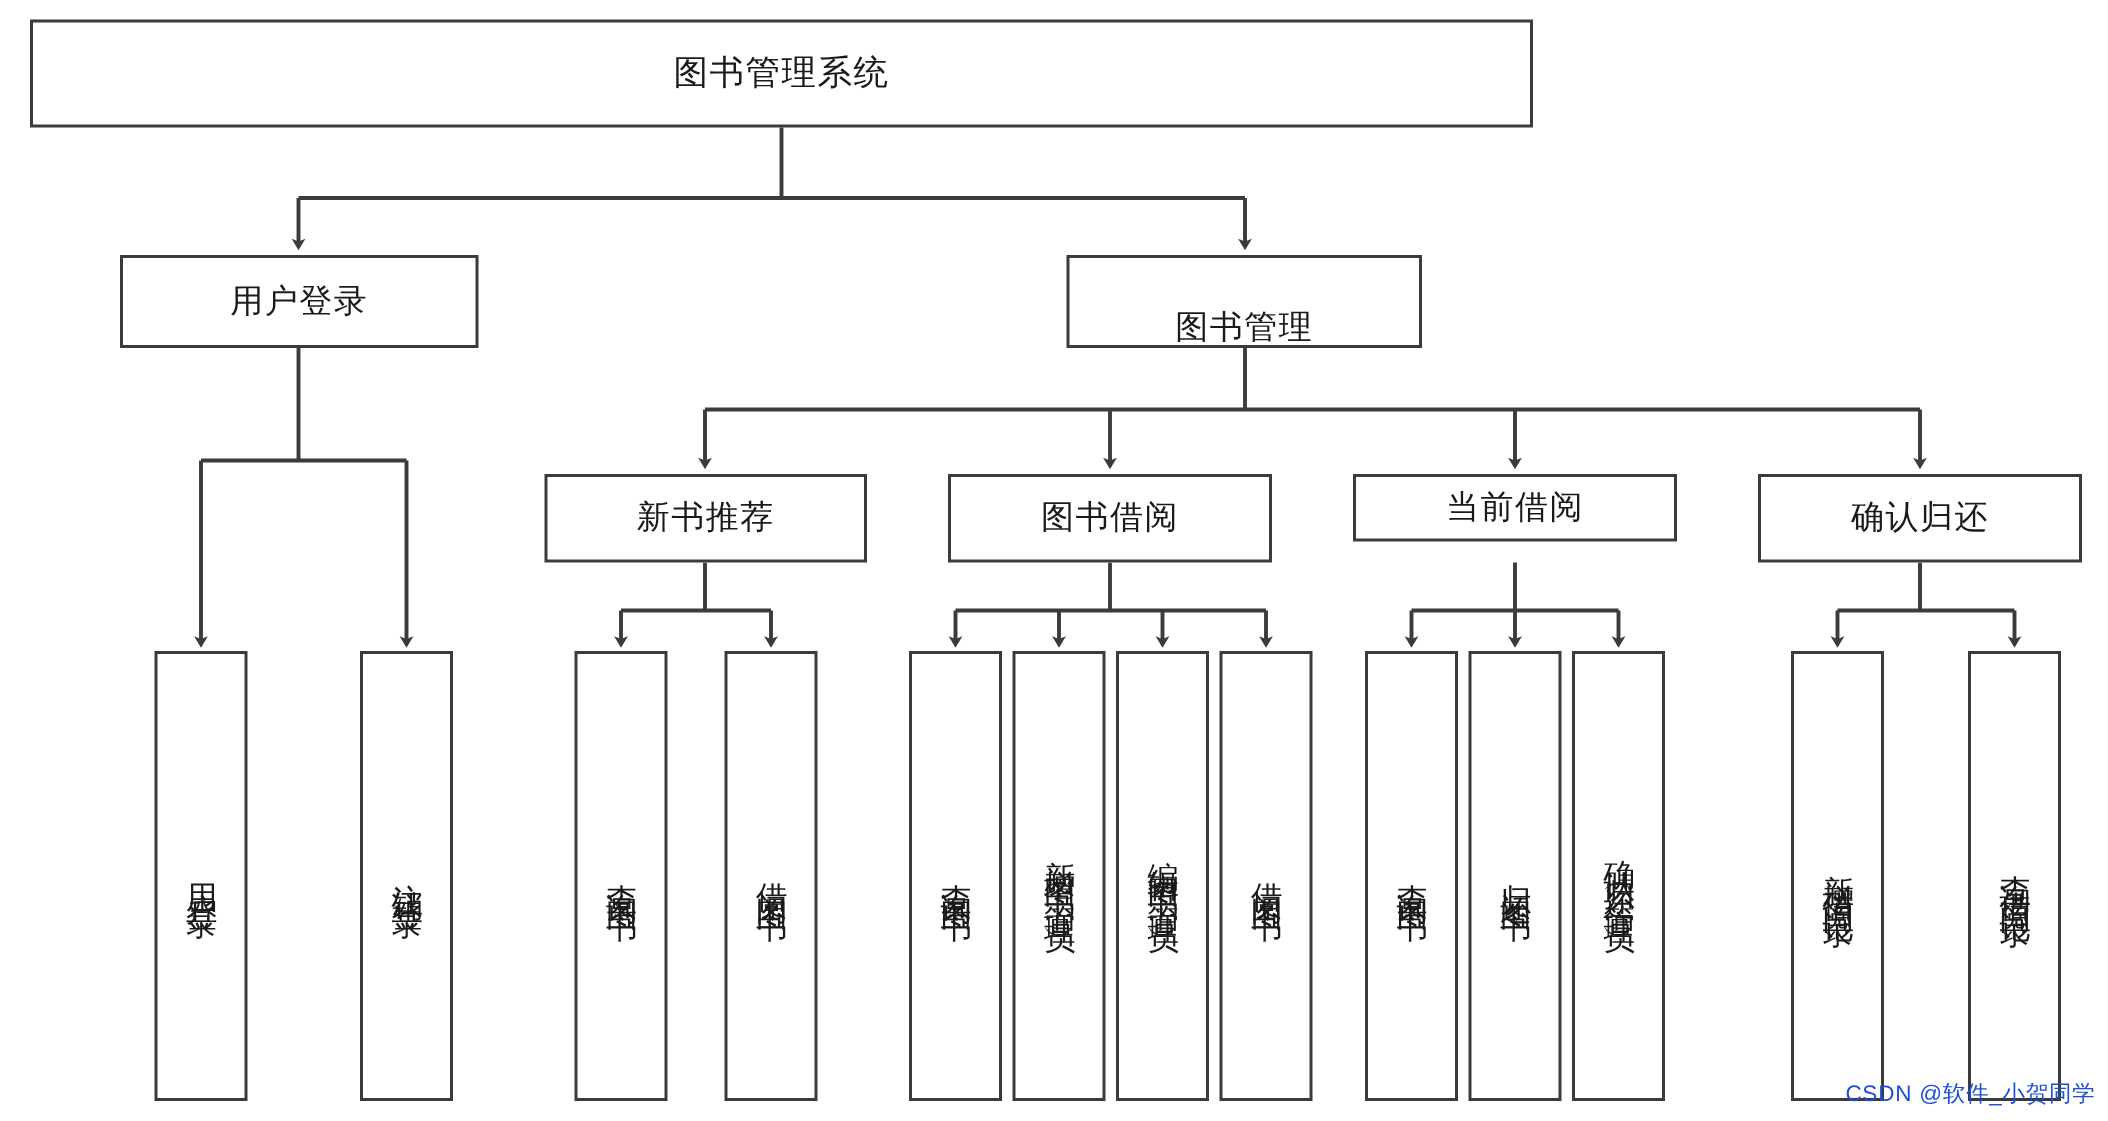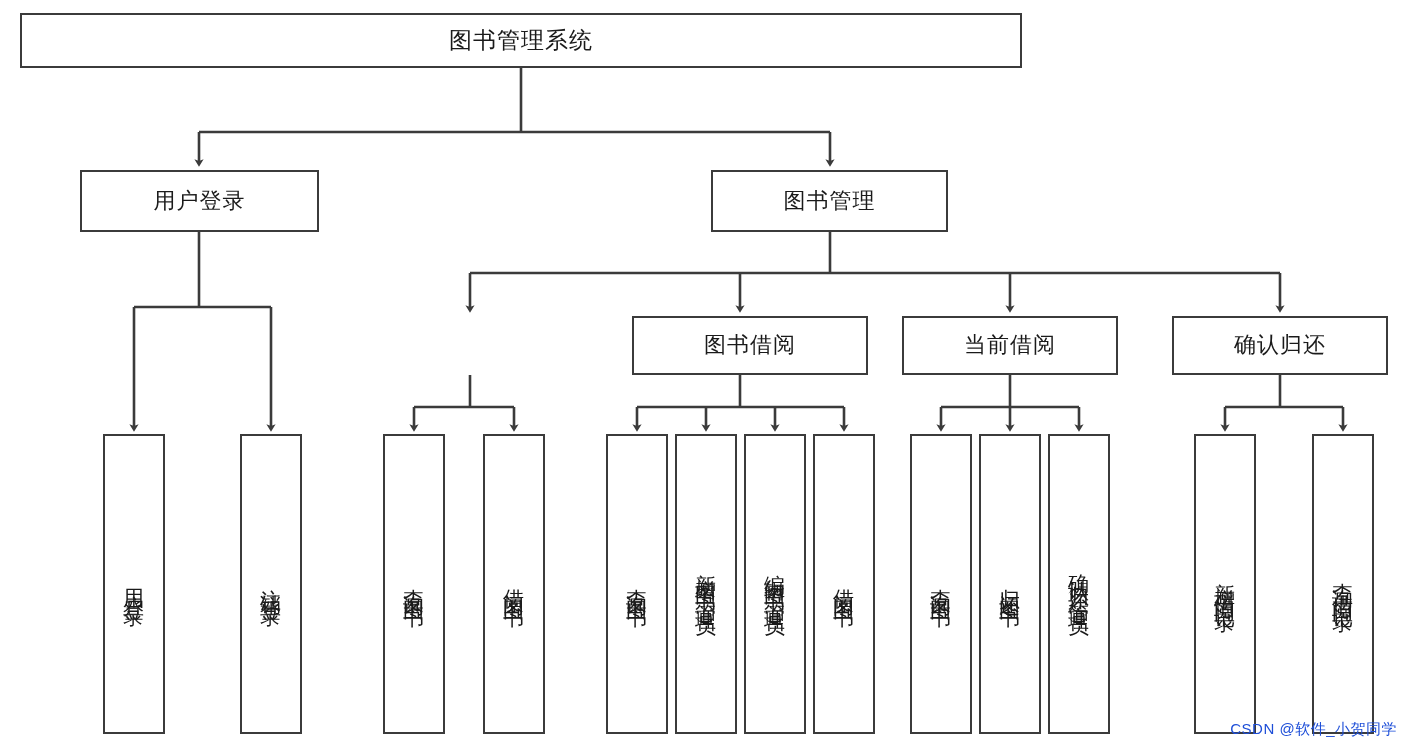--- a/index.html
+++ b/index.html
@@ -116,35 +116,38 @@
       <path d="M1010,407 L1010,428" marker-end="url(#arrow)"></path>
       <path d="M1079,407 L1079,428" marker-end="url(#arrow)"></path>
 
       <path d="M1280,375 L1280,407"></path>
       <path d="M1225,407 L1343,407"></path>
       <path d="M1225,407 L1225,428" marker-end="url(#arrow)"></path>
       <path d="M1343,407 L1343,428" marker-end="url(#arrow)"></path>
     </g>
   </svg>
 
-  <div class="node node-root" style="left:20px; top:13px; width:1002px; height:55px;text-align:center;">
+  <div class="node node-root" style="left:20px; top:13px; width:1002px; height:72px;text-align:center;">
     <span class="node-h">图书管理系统</span>
   </div>
 
   <div class="node" style="left:80px; top:170px; width:239px; height:62px;">
     <span class="node-h">用户登录</span>
   </div>
-  <div class="node" style="left:711px; top:170px; width:237px; height:62px;">
+  <div class="node" style="left:711px; top:170px; width:237px; height:62px;align-items:flex-end;">
     <span class="node-h">图书管理</span>
   </div>
 
-  <div class="node" style="left:632px; top:316px; width:236px; height:59px;">
+  <div class="node" style="left:363px; top:316px; width:215px; height:59px;">
+    <span class="node-h">新书推荐</span>
+  </div>
+  <div class="node" style="left:632px; top:316px; width:216px; height:59px;">
     <span class="node-h">图书借阅</span>
   </div>
-  <div class="node" style="left:902px; top:316px; width:216px; height:59px;">
+  <div class="node" style="left:902px; top:316px; width:216px; height:45px;">
     <span class="node-h">当前借阅</span>
   </div>
   <div class="node" style="left:1172px; top:316px; width:216px; height:59px;">
     <span class="node-h">确认归还</span>
   </div>
 
   <div class="node node-leaf" style="left:103px; top:434px; width:62px; height:300px;">
     <span class="node-v">用户登录</span>
   </div>
   <div class="node node-leaf" style="left:240px; top:434px; width:62px; height:300px;">

